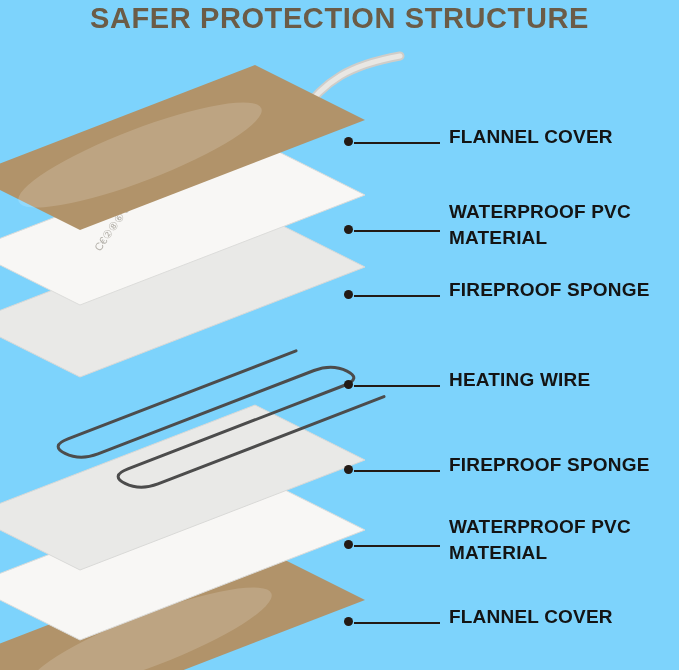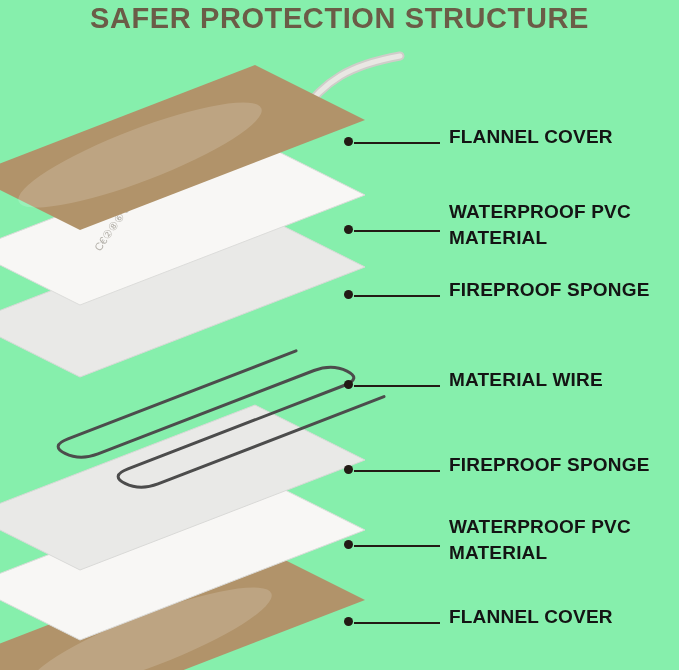--- a/index.html
+++ b/index.html
@@ -1,17 +1,17 @@
 <!DOCTYPE html>
 <html><head>
 <meta charset="utf-8">
 <style>
   html,body{margin:0;padding:0;background:#ffffff;}
   body{font-family:"Liberation Sans",sans-serif;}
-  .stage{position:relative;width:679px;height:670px;overflow:hidden;background:#86efac;}
+  .stage{position:relative;width:679px;height:670px;overflow:hidden;background:#7dd3fc;}
   .title{
     position:absolute;top:2px;left:0;right:0;
     text-align:center;font-size:29px;font-weight:800;
     letter-spacing:0.6px;color:#6b5c47;white-space:nowrap;
   }
   .diagram{position:absolute;left:0;top:0;}
   .callout{position:absolute;left:344px;display:flex;align-items:center;}
   .dot{
     width:9px;height:9px;border-radius:50%;
     background:#231a15;margin-top:9px;flex:none;
@@ -70,21 +70,21 @@
 
   <div class="callout" style="top:277px">
     <span class="dot"></span>
     <span class="leader"></span>
     <span class="callout-label">FIREPROOF SPONGE</span>
   </div>
 
   <div class="callout" style="top:367px">
     <span class="dot"></span>
     <span class="leader"></span>
-    <span class="callout-label">MATERIAL WIRE</span>
+    <span class="callout-label">HEATING WIRE</span>
   </div>
 
   <div class="callout" style="top:452px">
     <span class="dot"></span>
     <span class="leader"></span>
     <span class="callout-label">FIREPROOF SPONGE</span>
   </div>
 
   <div class="callout" style="top:514px">
     <span class="dot"></span>

